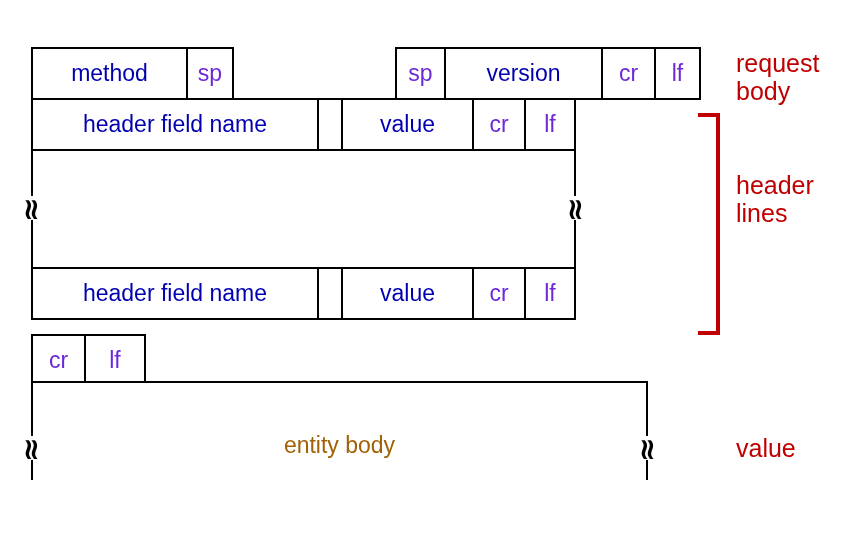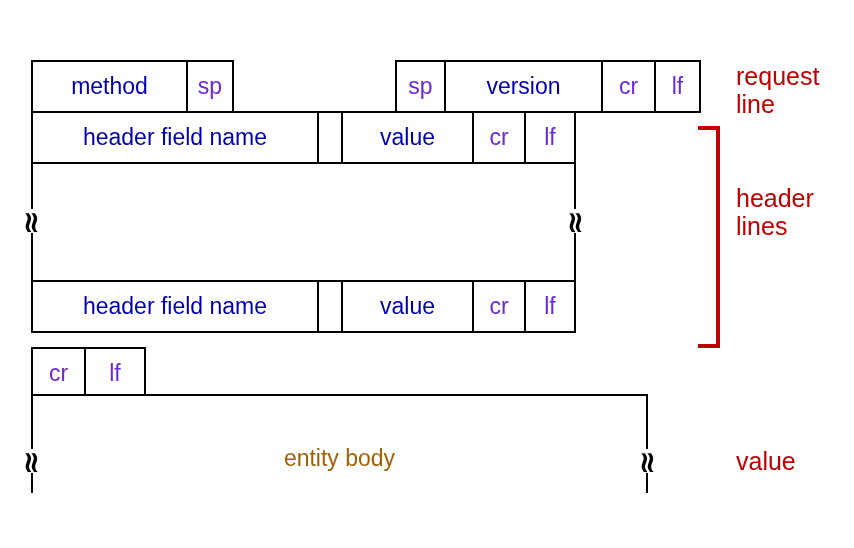--- a/index.html
+++ b/index.html
@@ -7,21 +7,20 @@
     padding: 0;
     background: #ffffff;
   }
   #canvas {
     position: relative;
     width: 854px;
     height: 480px;
     background: #ffffff;
     font-family: "Liberation Sans", sans-serif;
     overflow: hidden;
-    margin-top: 13px;
   }
 
   
   .cell {
     position: absolute;
     box-sizing: border-box;
     border: 2px solid #000000;
     background: #ffffff;
     display: flex;
     align-items: center;
@@ -104,21 +103,21 @@
   <div class="cell black" style="left:84px; top:334px; width:62px; height:53px;">lf</div>
 
   <div class="open-box" style="left:31px; top:381px; width:617px; height:136px;"></div>
   <div style="position:absolute; left:31px; top:434px; width:617px; text-align:center;
               color:#a16207; font-size:23px; line-height:1;">entity body</div>
 
   <div class="squiggle" style="left:20px;  top:433px;">≈</div>
   <div class="squiggle" style="left:636px; top:433px;">≈</div>
 
   <div class="annot" style="left:736px; top:49px;">request
-line</div>
+body</div>
 
   <div class="bracket" style="left:698px; top:113px; width:22px; height:222px;"></div>
   <div class="annot" style="left:736px; top:171px;">header
 lines</div>
 
   <div class="annot" style="left:736px; top:434px;">value</div>
 
 </div>
 
 </body></html>

